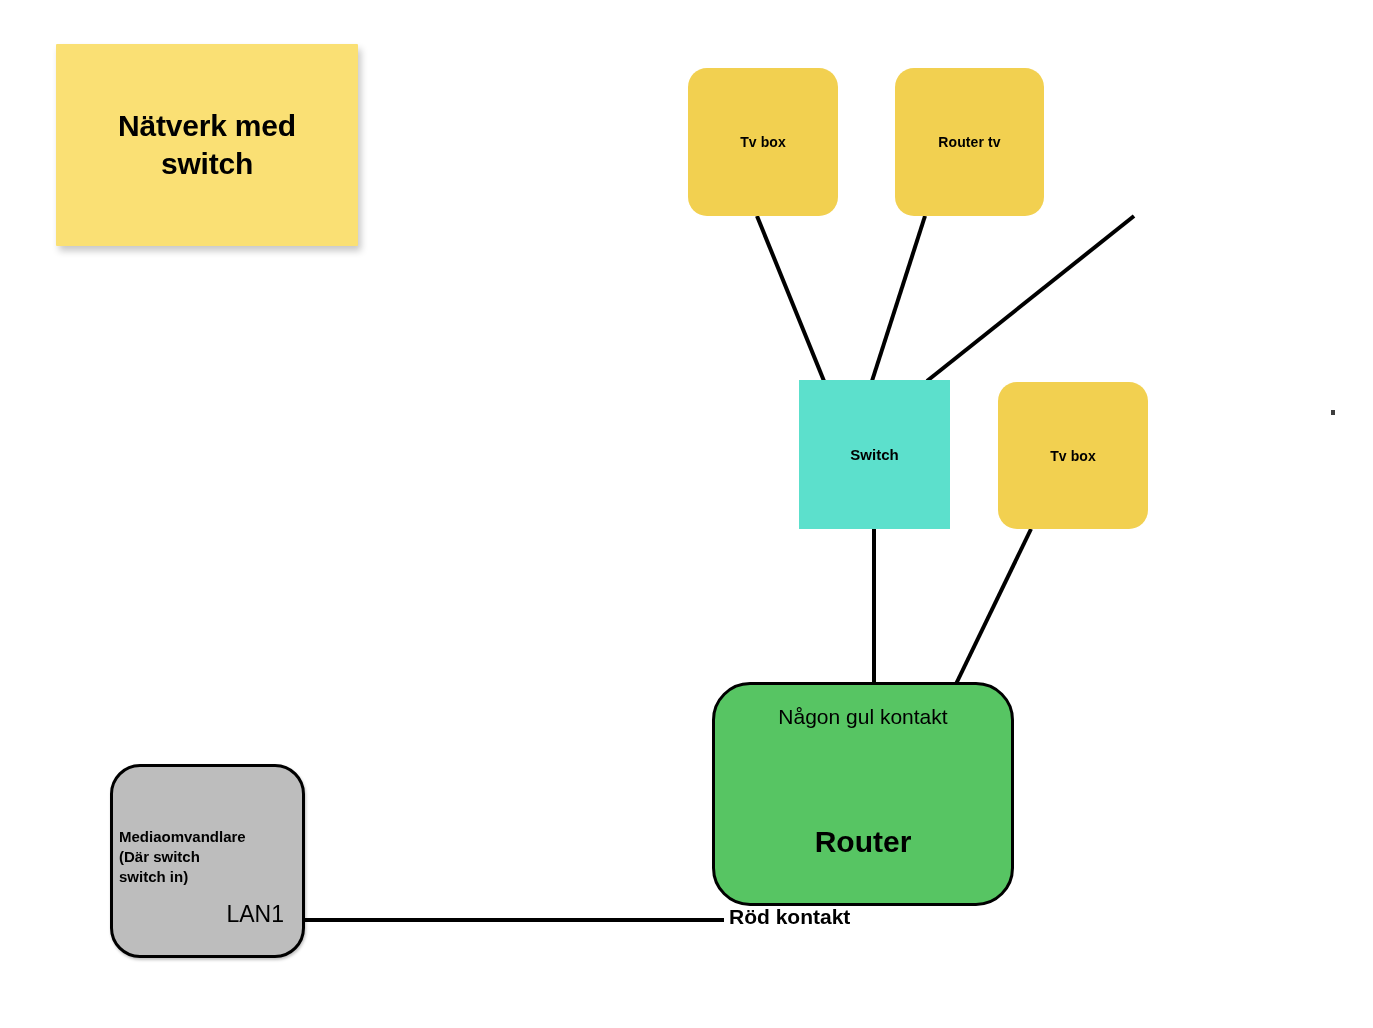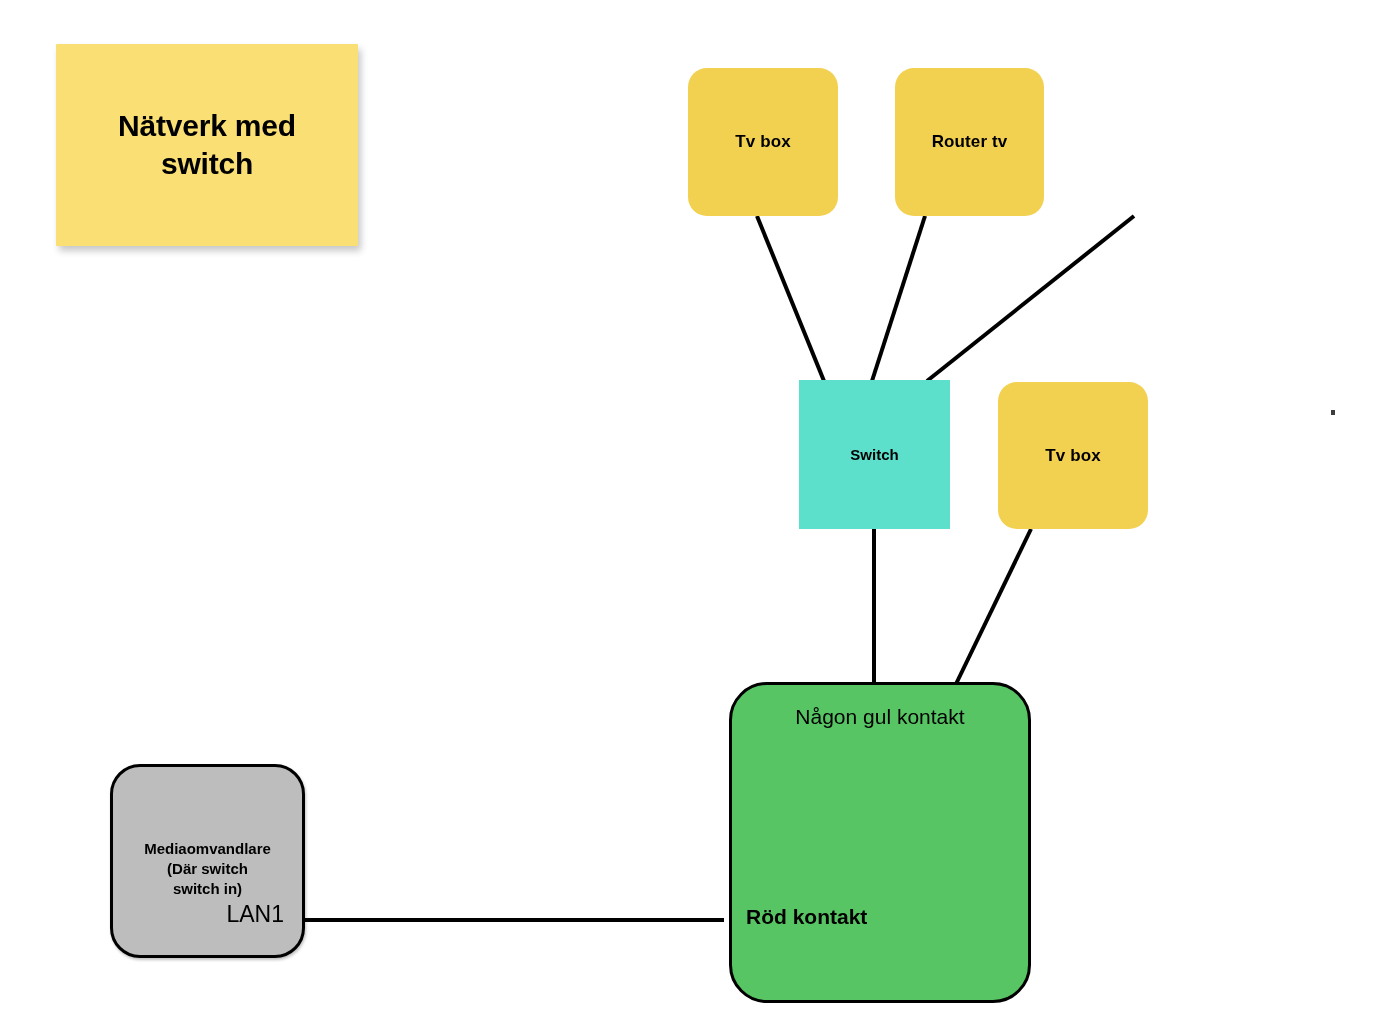--- a/index.html
+++ b/index.html
@@ -44,21 +44,21 @@
     font-weight: bold;
     line-height: 1.28;
     letter-spacing: -0.2px;
   }
   
   .device {
     background: #f2d050;
     border-radius: 19px;
   }
   .device-label {
-    font-size: 17px;
+    font-size: 14px;
     font-weight: bold;
     letter-spacing: 0.1px;
   }
   
   .switch {
     background: #5ce0cc;
     border-radius: 0;
   }
   .switch-label {
     font-size: 15px;
@@ -103,25 +103,24 @@
     border: 3px solid #000000;
     border-radius: 30px;
     display: block;
     box-shadow: 1px 2px 3px rgba(0,0,0,0.25);
   }
   .converter-title {
     position: absolute;
     left: 6px;
     right: 6px;
     top: 60px;
-    text-align: center;
+    text-align: left;
     font-size: 15px;
     font-weight: bold;
     line-height: 1.33;
-    margin-top: 12px;
   }
   .converter-port {
     position: absolute;
     right: 18px;
     top: 134px;
     font-size: 23px;
     font-weight: normal;
     text-align: center;
   }
   .dot {
@@ -164,22 +163,23 @@
 
 
   <div class="node switch" style="left:799px; top:380px; width:151px; height:149px;">
     <span class="switch-label">Switch</span>
   </div>
 
   <div class="node device" style="left:998px; top:382px; width:150px; height:147px;">
     <span class="device-label">Tv box</span>
   </div>
 
-  <div class="node router" style="left:729px; top:682px; width:302px; height:321px;">
+  <div class="node router" style="left:712px; top:682px; width:302px; height:224px;">
     <div class="router-top-label">Någon gul kontakt</div>
+    <div class="router-title">Router</div>
     <div class="router-bottom-label">Röd kontakt</div>
   </div>
 
   <div class="node converter" style="left:110px; top:764px; width:195px; height:194px;">
     <div class="converter-title">
       <div>Mediaomvandlare</div>
       <div>(Där switch</div>
       <div>switch in)</div>
     </div>
     <div class="converter-port">LAN1</div>

